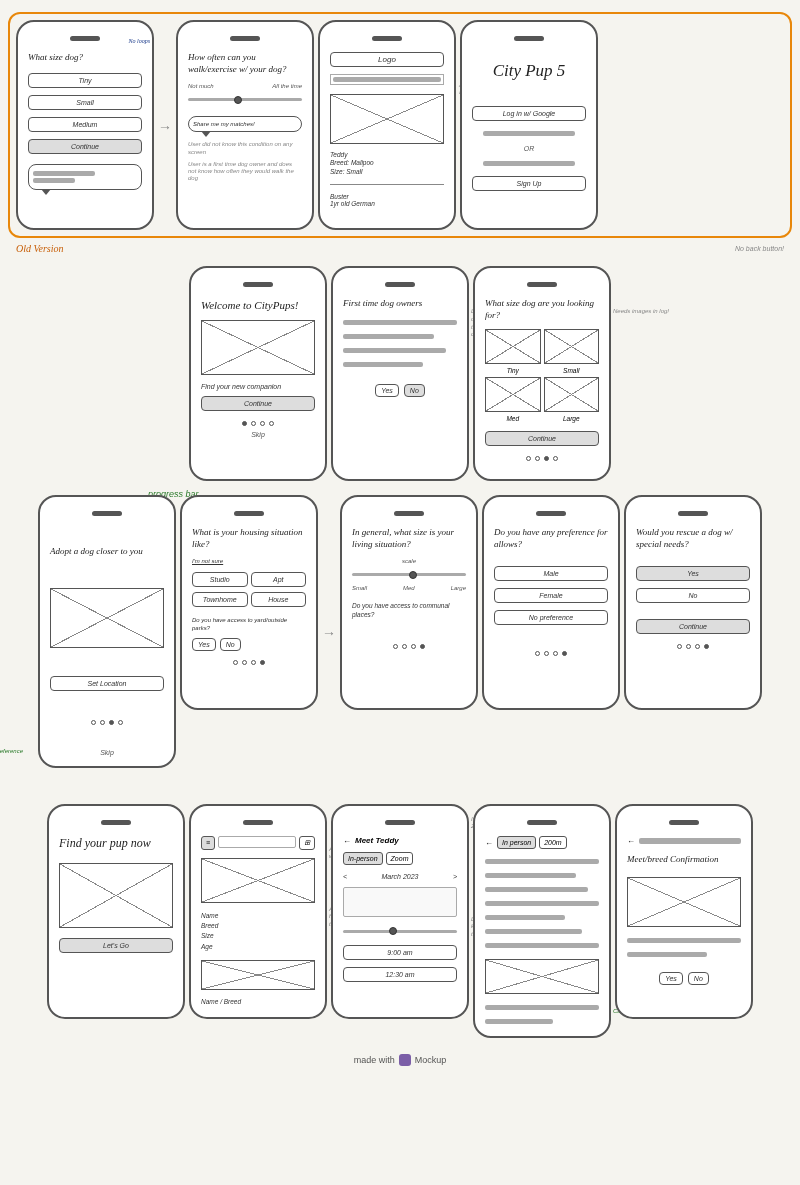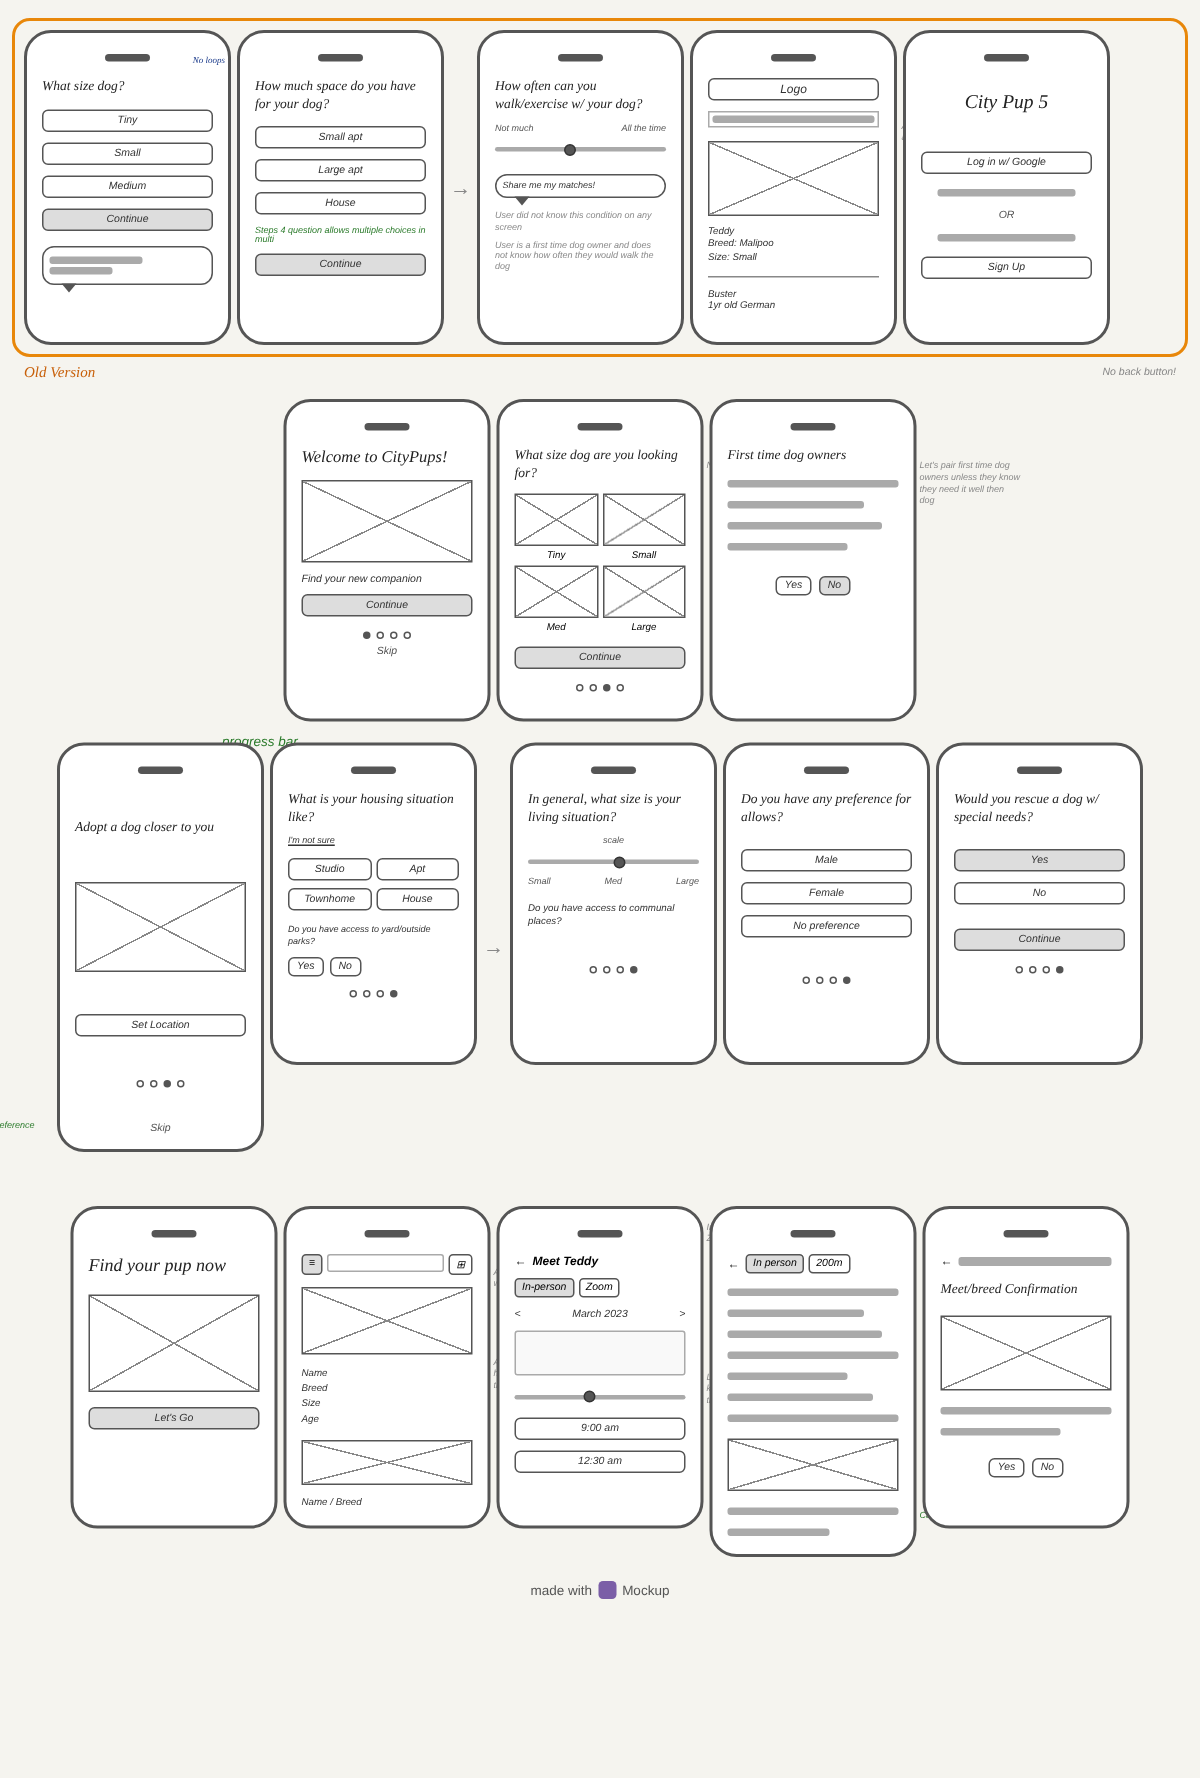--- a/index.html
+++ b/index.html
@@ -299,29 +299,20 @@
         <div class="wire-btn">Tiny</div>
         <div class="wire-btn">Small</div>
         <div class="wire-btn">Medium</div>
         <div class="wire-btn-filled">Continue</div>
         <div class="speech-bubble" style="margin-top:4px; font-size:6px;">
           <div class="wire-line" style="width:60%;"></div>
           <div class="wire-line" style="width:40%; margin-top:2px;"></div>
         </div>
       </div>
 
-      <div class="phone" style="min-height:210px;">
-        <div class="phone-notch"></div>
-        <div class="phone-title">How much space do you have for your dog?</div>
-        <div class="wire-btn">Small apt</div>
-        <div class="wire-btn">Large apt</div>
-        <div class="wire-btn">House</div>
-        <div style="font-size:6px; color:#2a7a2a; font-style:italic; margin-top:2px;">Steps 4 question allows multiple choices in multi</div>
-        <div class="wire-btn-filled">Continue</div>
-      </div>
 
       <div style="align-self:center; font-size:14px; color:#888;">→</div>
 
       <div class="phone" style="min-height:210px;">
         <div class="phone-notch"></div>
         <div class="phone-title">How often can you walk/exercise w/ your dog?</div>
         <div style="font-size:6px; color:#555; font-style:italic; display:flex; justify-content:space-between;">
           <span>Not much</span>
           <span>All the time</span>
         </div>
@@ -343,21 +334,21 @@
         </div>
         <div class="wire-img-cross" style="height:50px; width:100%; margin:2px 0;"></div>
         <div style="font-size:6.5px; font-style:italic; color:#333; line-height:1.3;">Teddy<br>Breed: Malipoo<br>Size: Small</div>
         <div class="wire-divider"></div>
         <div style="font-size:6.5px; font-style:italic; color:#333;">Buster<br>1yr old German</div>
         <div style="font-size:6px; color:#888; font-style:italic; position:absolute; right:-70px; top:60px; width:65px; line-height:1.2;">Add the dog's Story after user clicks button</div>
       </div>
 
       <div class="phone" style="min-height:210px;">
         <div class="phone-notch"></div>
-        <div class="phone-title" style="font-size:13px; text-align:center; margin-top:8px;">City Pup 5</div>
+        <div class="phone-title" style="font-size:17px; text-align:center; margin-top:8px;">City Pup 5</div>
         <div style="margin-top:10px;"></div>
         <div class="wire-btn">Log in w/ Google</div>
         <div class="wire-line" style="width:80%; margin:4px auto;"></div>
         <div style="text-align:center; font-size:7px; font-style:italic; color:#555;">OR</div>
         <div class="wire-line" style="width:80%; margin:4px auto;"></div>
         <div class="wire-btn">Sign Up</div>
       </div>
 
     </div>
     <div class="row-label">Old Version</div>
@@ -375,20 +366,34 @@
         <div class="wire-btn-filled">Continue</div>
         <div class="dots">
           <div class="dot filled"></div>
           <div class="dot"></div>
           <div class="dot"></div>
           <div class="dot"></div>
         </div>
         <div style="text-align:center; font-size:7px; color:#555; font-style:italic;">Skip</div>
       </div>
 
+
+      <div class="phone" style="min-height:215px; position:relative;">
+        <div class="phone-notch"></div>
+        <div class="phone-title">First time dog owners</div>
+        <div class="wire-line"></div>
+        <div class="wire-line" style="width:80%;"></div>
+        <div class="wire-line" style="width:90%;"></div>
+        <div class="wire-line" style="width:70%;"></div>
+        <div style="display:flex; gap:5px; margin-top:10px; justify-content:center;">
+          <div class="wire-btn-sm">Yes</div>
+          <div class="wire-btn-sm" style="background:#ddd;">No</div>
+        </div>
+        <div style="font-size:6px; color:#888; font-style:italic; position:absolute; right:-72px; top:40px; width:68px; line-height:1.3;">Let's pair first time dog owners unless they know they need it well then dog</div>
+      </div>
 
       <div class="phone" style="min-height:215px; position:relative;">
         <div class="phone-notch"></div>
         <div class="phone-title">What size dog are you looking for?</div>
         <div class="two-col">
           <div class="wire-img-cross" style="height:35px;"></div>
           <div class="wire-img-cross" style="height:35px;"></div>
           <div style="text-align:center; font-size:6.5px; font-style:italic;">Tiny</div>
           <div style="text-align:center; font-size:6.5px; font-style:italic;">Small</div>
           <div class="wire-img-cross" style="height:35px;"></div>
@@ -399,34 +404,20 @@
         <div class="wire-btn-filled" style="margin-top:4px;">Continue</div>
         <div class="dots">
           <div class="dot"></div>
           <div class="dot"></div>
           <div class="dot filled"></div>
           <div class="dot"></div>
         </div>
         <div style="font-size:6px; color:#888; font-style:italic; position:absolute; right:-72px; top:40px; width:68px; line-height:1.3;">Needs images in log!</div>
       </div>
 
-      <div class="phone" style="min-height:215px; position:relative;">
-        <div class="phone-notch"></div>
-        <div class="phone-title">First time dog owners</div>
-        <div class="wire-line"></div>
-        <div class="wire-line" style="width:80%;"></div>
-        <div class="wire-line" style="width:90%;"></div>
-        <div class="wire-line" style="width:70%;"></div>
-        <div style="display:flex; gap:5px; margin-top:10px; justify-content:center;">
-          <div class="wire-btn-sm">Yes</div>
-          <div class="wire-btn-sm" style="background:#ddd;">No</div>
-        </div>
-        <div style="font-size:6px; color:#888; font-style:italic; position:absolute; right:-72px; top:40px; width:68px; line-height:1.3;">Let's pair first time dog owners unless they know they need it well then dog</div>
-      </div>
-
 
     </div>
     <div style="position:absolute; bottom:-18px; left:140px; font-size:9px; color:#2a7a2a; font-style:italic;">progress bar</div>
   </div>
 
   <div style="position:relative; margin-bottom: 16px; margin-top:14px;">
     <div class="row">
 
       <div class="phone" style="min-height:215px; position:relative;gap:24px;">
         <div class="phone-notch"></div>
@@ -461,21 +452,21 @@
         <div class="dots">
           <div class="dot"></div>
           <div class="dot"></div>
           <div class="dot"></div>
           <div class="dot filled"></div>
         </div>
       </div>
 
       <div style="align-self:center; font-size:14px; color:#888;">→</div>
 
-      <div class="phone" style="min-height:215px;border-radius:17px;">
+      <div class="phone" style="min-height:215px;">
         <div class="phone-notch"></div>
         <div class="phone-title">In general, what size is your living situation?</div>
         <div style="font-size:6px; font-style:italic; color:#555; text-align:center;">scale</div>
         <div class="slider-track">
           <div class="slider-thumb" style="left:50%;"></div>
         </div>
         <div style="display:flex; justify-content:space-between; font-size:6px; font-style:italic; color:#555;">
           <span>Small</span>
           <span>Med</span>
           <span>Large</span>

